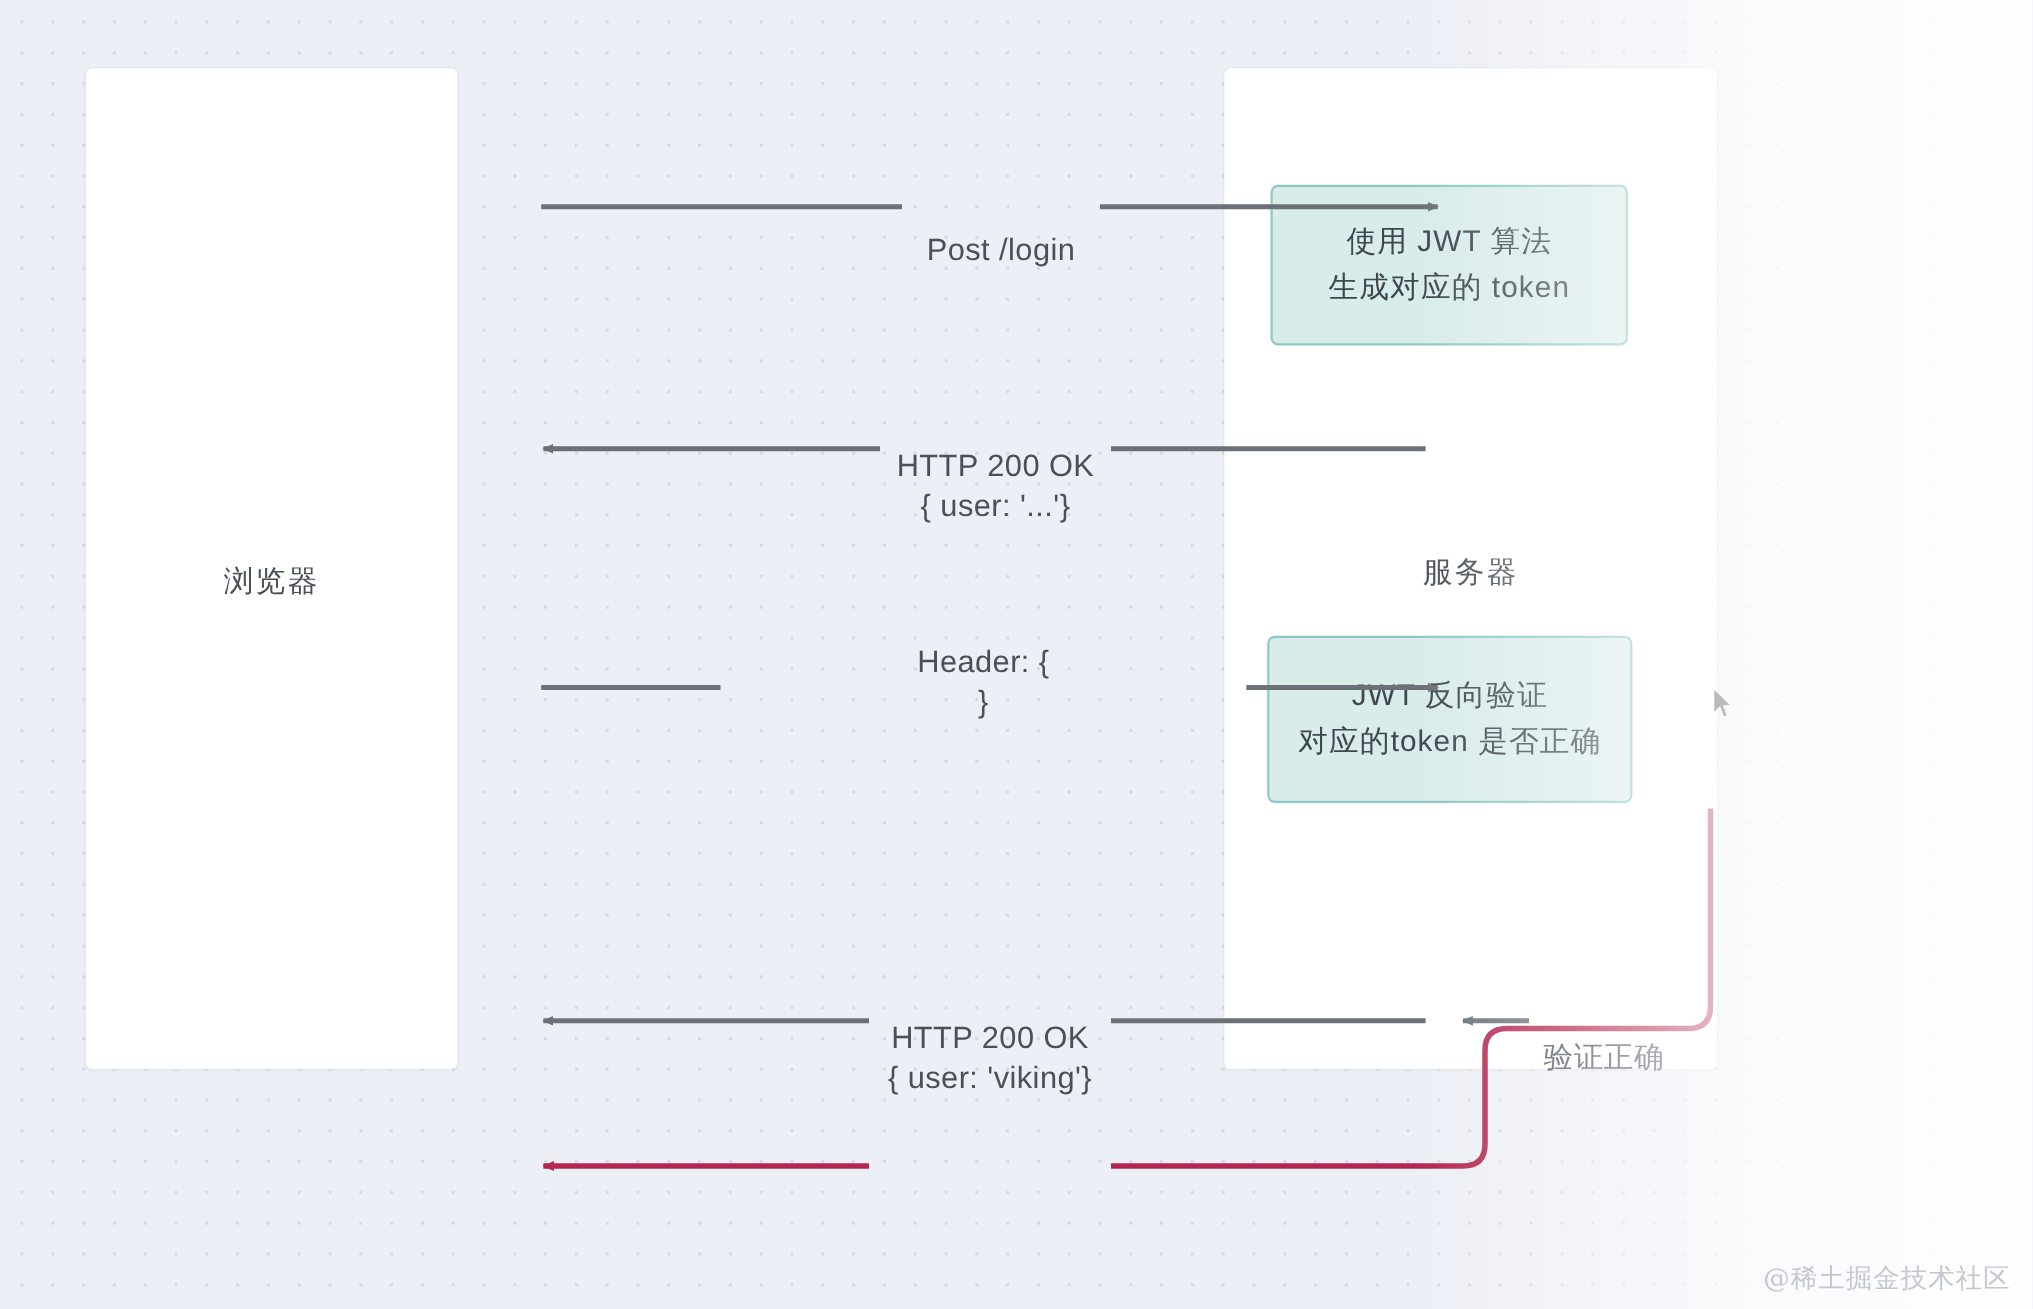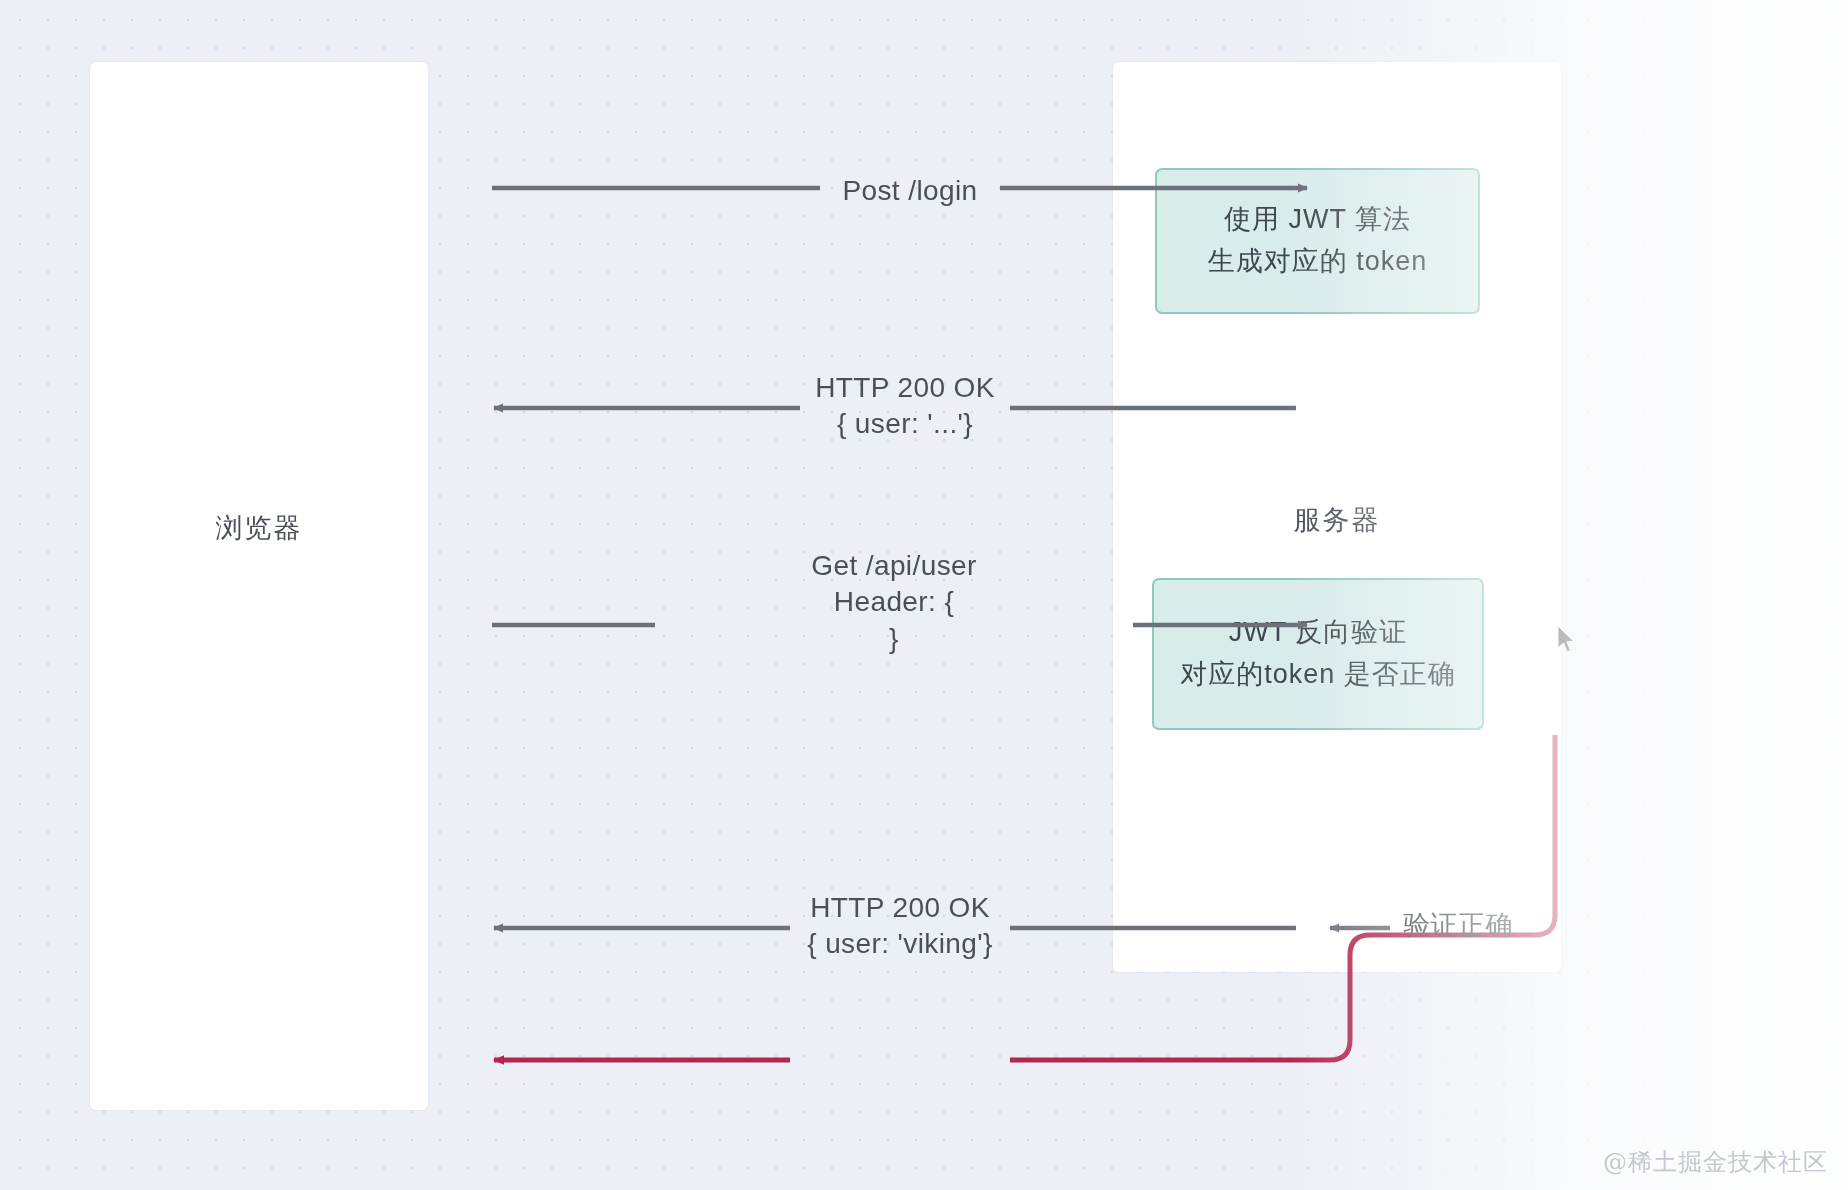--- a/index.html
+++ b/index.html
@@ -26,21 +26,21 @@
     width: 560px; height: 100%;
     background: linear-gradient(to right, rgba(255,255,255,0) 0%, rgba(255,255,255,0.75) 55%, rgba(255,255,255,0.95) 100%);
     pointer-events: none;
   }
   .lifeline {
     position: absolute;
     background: #ffffff;
     border-radius: 6px;
     box-shadow: 0 0 2px rgba(120,130,150,0.18);
   }
-  #lifeline-browser { left: 78px;  top: 62px; width: 338px; height: 1048px; margin-left: 12px; }
+  #lifeline-browser { left: 78px;  top: 62px; width: 338px; height: 910px; }
   #lifeline-server  { left: 1113px; top: 62px; width: 448px; height: 910px; }
 
   .lifeline-label {
     position: absolute;
     width: 100%;
     text-align: center;
     color: #4a4f58;
     font-size: 27px;
     letter-spacing: 2px;
   }
@@ -65,20 +65,21 @@
 
   
   .msg-label {
     position: absolute;
     text-align: center;
     color: #4a5059;
     font-size: 28px;
     line-height: 1.3;
     white-space: nowrap;
     letter-spacing: 0.4px;
+    margin-top: 36px;
   }
   .msg-label.red { color: #474c55; }
 
   svg.overlay {
     position: absolute;
     left: 0; top: 0;
     width: 1848px;
     height: 1190px;
     pointer-events: none;
   }
@@ -176,21 +177,20 @@
   <div class="msg-label" style="left:820px; top:173px; width:180px;">
     <div>Post /login</div>
   </div>
 
   <div class="msg-label" style="left:800px; top:370px; width:210px;">
     <div>HTTP 200 OK</div>
     <div>{ user: '...'}</div>
   </div>
 
   <div class="msg-label" style="left:655px; top:548px; width:478px;">
-    <div>Get /api/user</div>
     <div>Header: {</div>
     <div>}</div>
   </div>
 
   <div class="msg-label" style="left:790px; top:890px; width:220px;">
     <div>HTTP 200 OK</div>
     <div>{ user: 'viking'}</div>
   </div>
 
 

